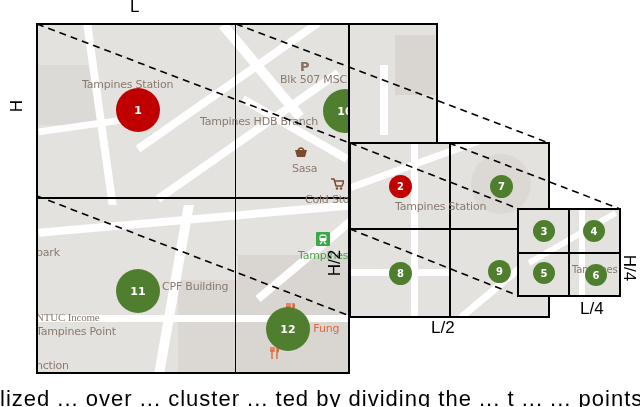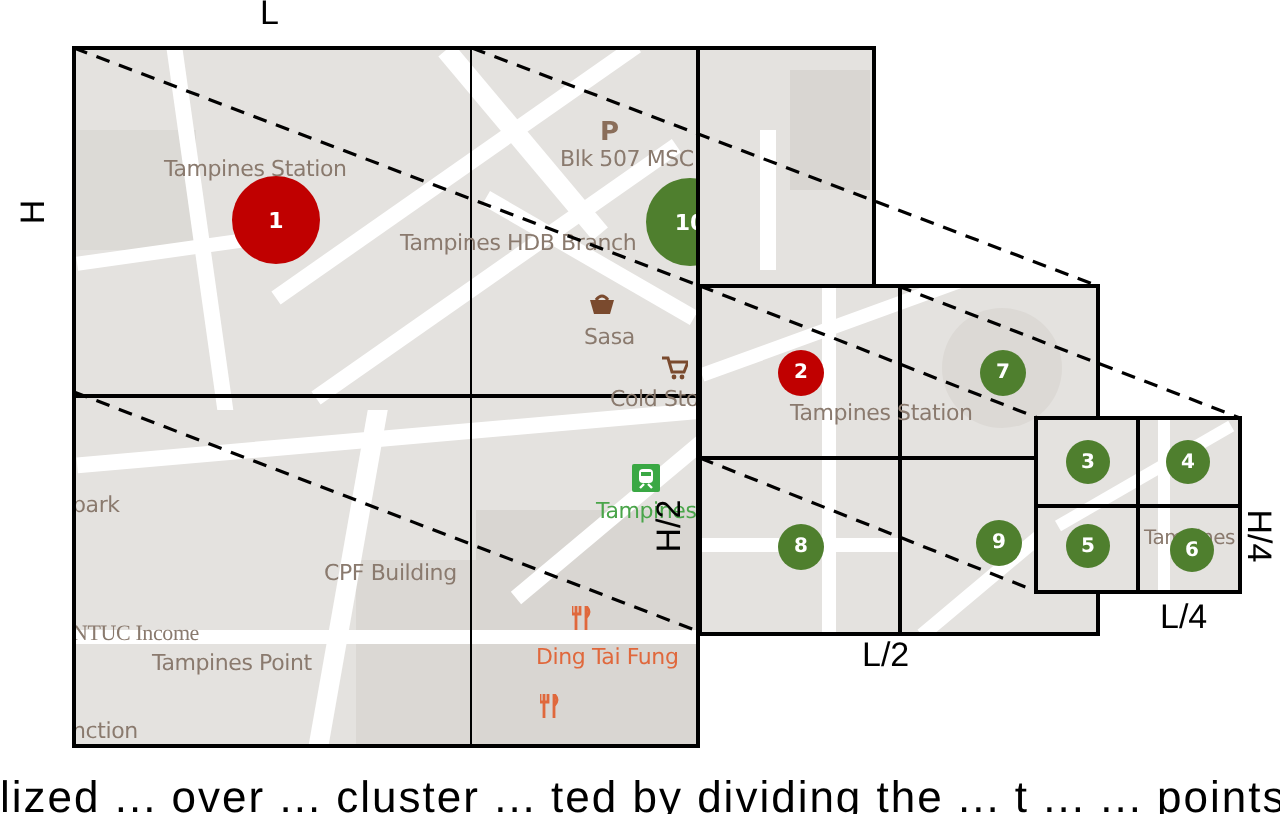--- a/index.html
+++ b/index.html
@@ -44,21 +44,21 @@
 
   <span class="poi" style="left:44px; top:53px;">Tampines Station</span>
   <span class="poi" style="left:162px; top:90px;">Tampines HDB Branch</span>
   <span class="poi" style="left:242px; top:48px;">Blk 507 MSC</span>
   <span class="poi" style="left:254px; top:137px;">Sasa</span>
   <span class="poi" style="left:267px; top:168px; z-index:2;">Cold Stor</span>
   <span class="poi green" style="left:260px; top:224px;">Tampines</span>
   <span class="poi" style="left:124px; top:255px;">CPF Building</span>
   <span class="poi" style="left:-2px; top:221px;">park</span>
   <span class="poi" style="left:-2px; top:286px;font-family:Liberation Serif, serif;">NTUC Income</span>
-  <span class="poi" style="left:-2px; top:300px;padding-left:40px;">Tampines Point</span>
+  <span class="poi" style="left:-2px; top:300px;">Tampines Point</span>
   <span class="poi" style="left:-2px; top:320px;margin-top:28px;">me</span>
   <span class="poi" style="left:-2px; top:334px;">nction</span>
   <span class="poi orange" style="left:230px; top:297px;">Ding Tai Fung</span>
 
   <span class="icon" style="left:262px; top:34px; font-size:13px; color:#8a6e5a; font-weight:bold;">P</span>
   <svg class="icon" style="left:256px; top:121px;" width="14" height="12" viewBox="0 0 14 12">
       <path d="M1 4h12l-2 7H3z" fill="#7a4a2e"></path>
       <path d="M4 4 Q7 0 10 4" stroke="#7a4a2e" fill="none" stroke-width="1.5"></path>
     </svg>
   <svg class="icon" style="left:293px; top:153px;" width="13" height="12" viewBox="0 0 13 12">
@@ -74,20 +74,22 @@
     </svg>
   <svg class="icon" style="left:248px; top:278px;" width="10" height="12" viewBox="0 0 10 12">
       <path d="M2 0v12M0 0v4h4V0M7 0v12M7 0 Q10 3 7 6" stroke="#e0683c" fill="none" stroke-width="1.4"></path>
     </svg>
   <svg class="icon" style="left:232px; top:322px;" width="10" height="12" viewBox="0 0 10 12">
       <path d="M2 0v12M0 0v4h4V0M7 0v12M7 0 Q10 3 7 6" stroke="#e0683c" fill="none" stroke-width="1.4"></path>
     </svg>
 
   <div class="marker" style="left:78px; top:63px; width:44px; height:44px; background:#c00000; font-size:11px;">1</div>
   <div class="marker" style="left:285px; top:64px; width:44px; height:44px; background:#4f7f2e; font-size:11px; margin-left:-0px;">10</div>
+  <div class="marker" style="left:78px; top:244px; width:44px; height:44px; background:#4f7f2e; font-size:11px;">11</div>
+  <div class="marker" style="left:228px; top:282px; width:44px; height:44px; background:#4f7f2e; font-size:11px;">12</div>
 </div>
 
 <div class="abs" style="left:436px; top:0; width:0; height:0;"></div>
 
 <div class="abs map" style="left:350px; top:23px; width:88px; height:119px; border-top:2px solid #000; border-right:2px solid #000; box-sizing:border-box; background:#e4e2df;">
   <div class="road" style="left:30px; top:40px; width:8px; height:70px; background:#fff;"></div>
   <div class="block" style="left:45px; top:10px; width:40px; height:60px; background:#d9d6d2;"></div>
 </div>
 
 <div class="abs map frame" style="left:349px; top:142px; width:201px; height:176px;">

